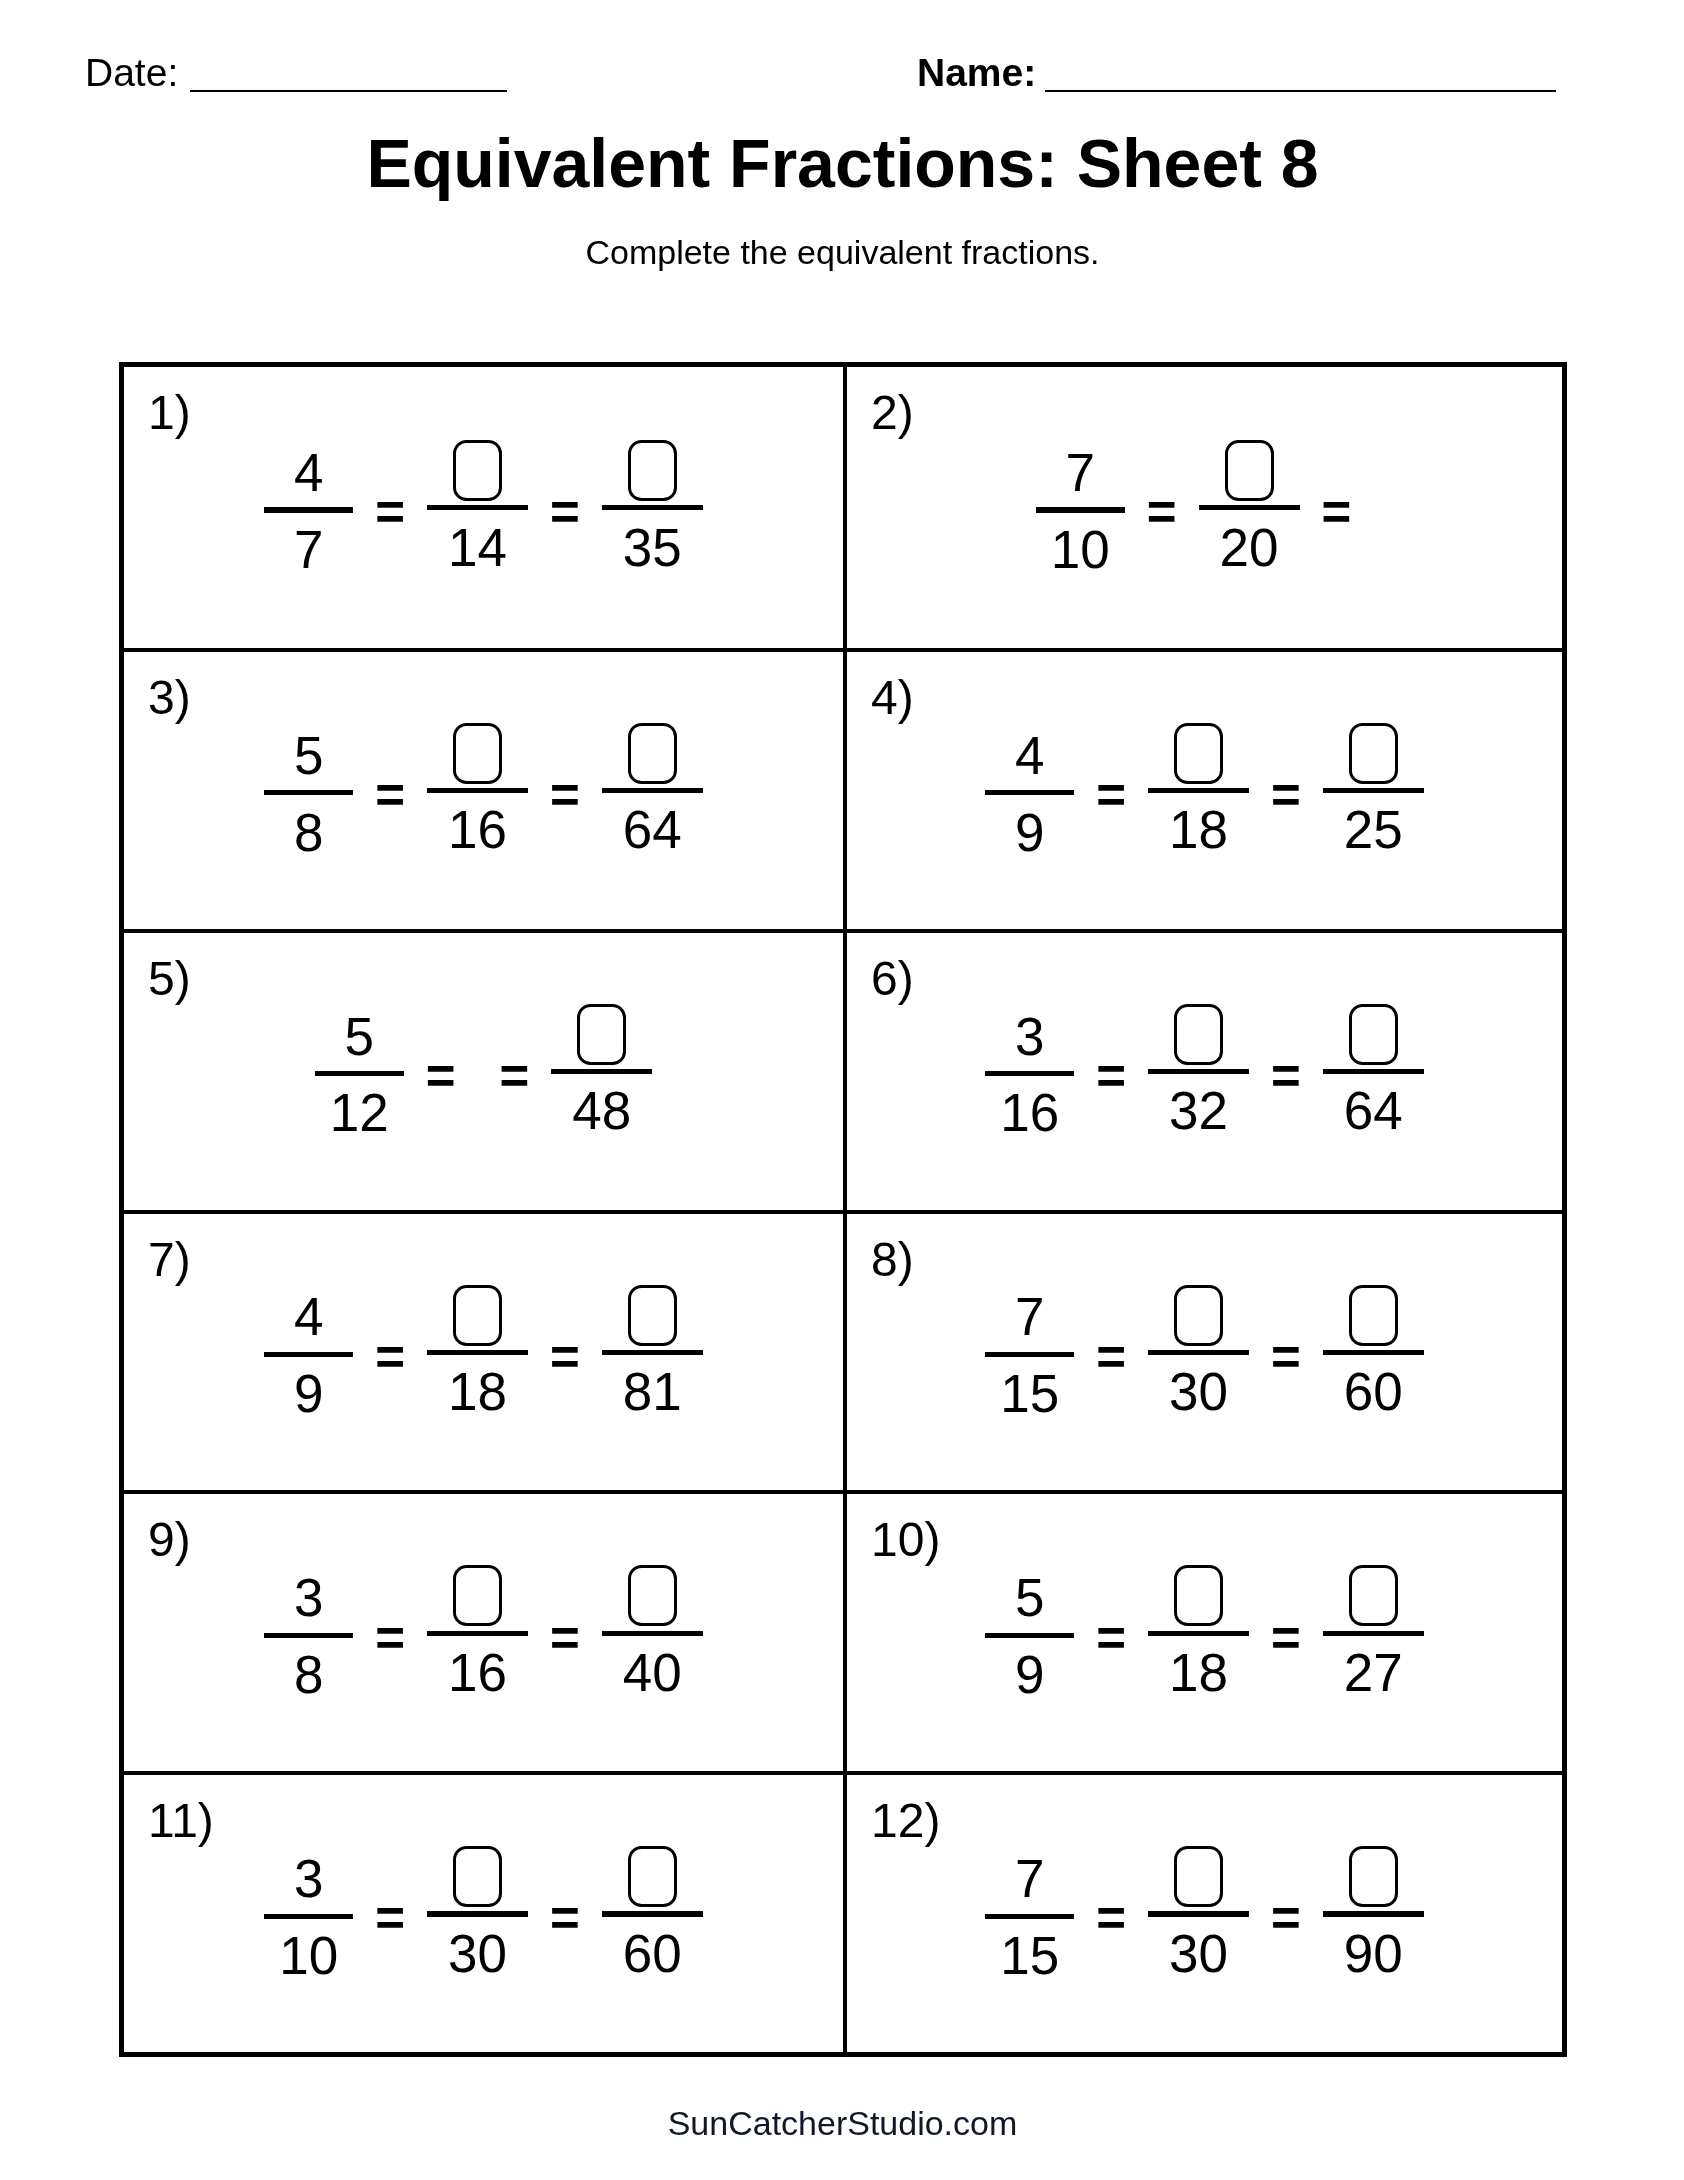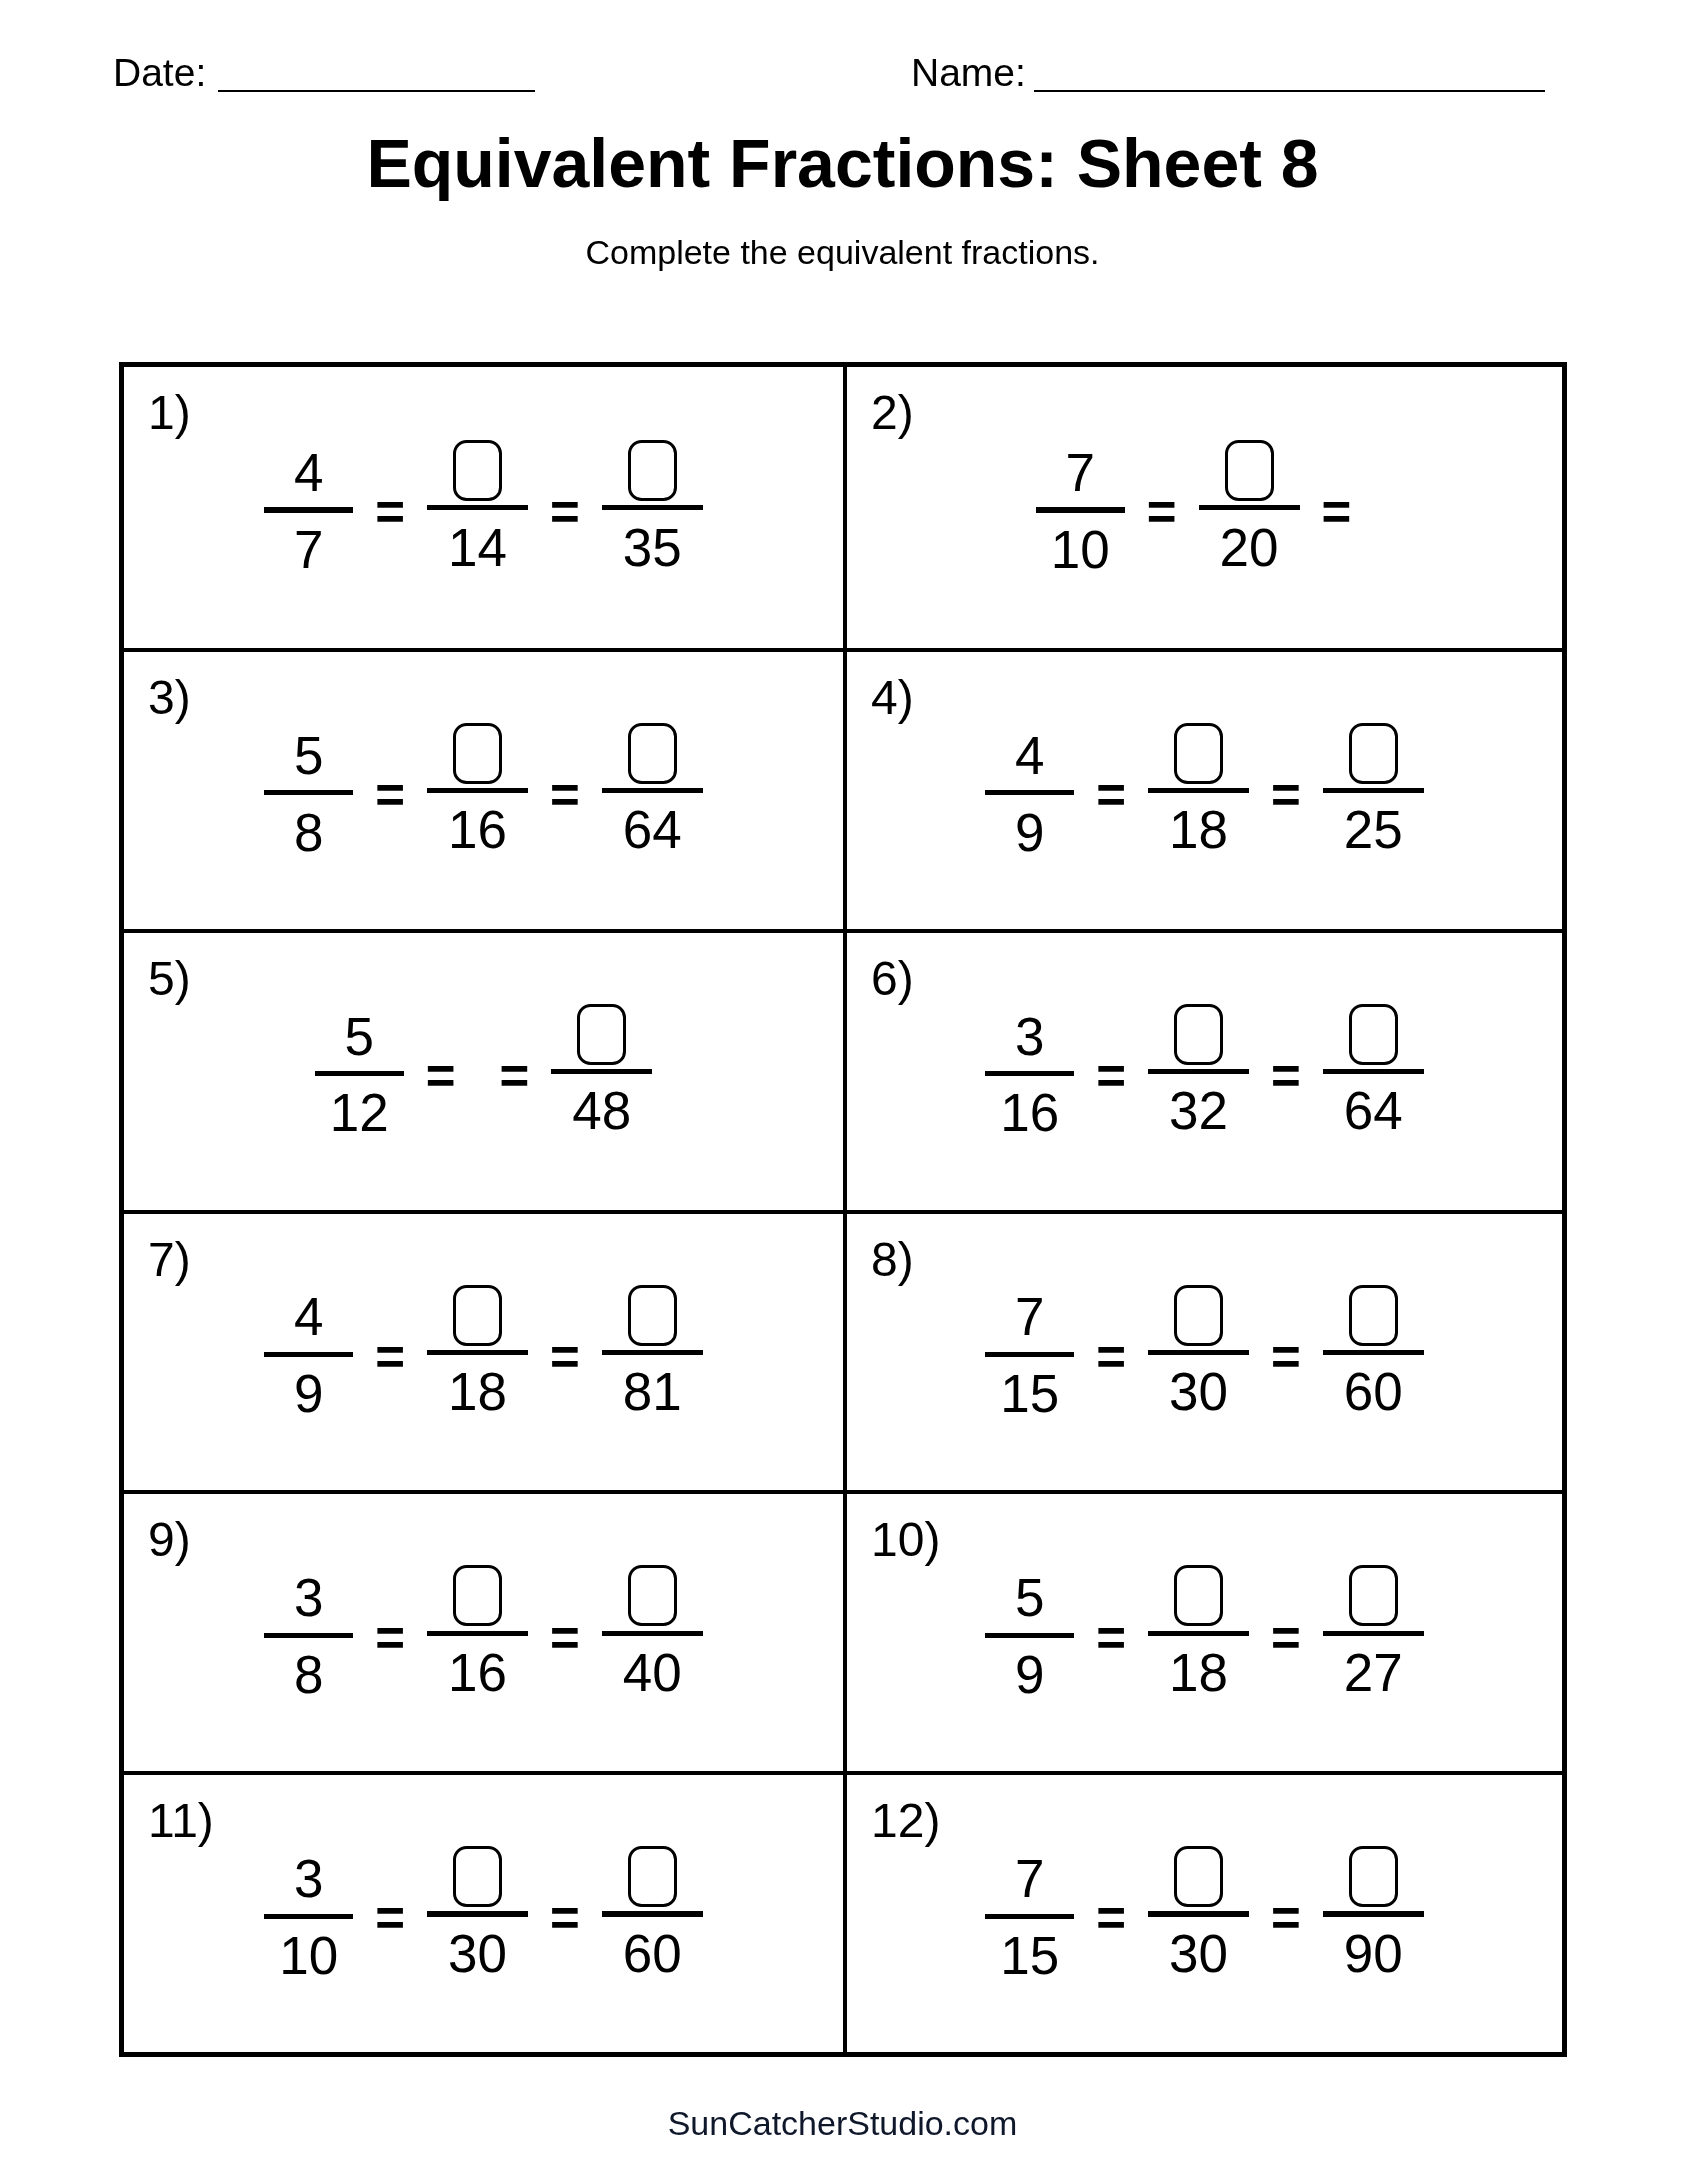--- a/index.html
+++ b/index.html
@@ -7,23 +7,23 @@
     position: relative;
     width: 1685px;
     height: 2181px;
     background: #ffffff;
     color: #000000;
     font-family: "Liberation Sans", "DejaVu Sans", sans-serif;
     overflow: hidden;
   }
 
   
-  .header-field { position: absolute; display: flex; align-items: flex-end; margin-left: 28px; }
+  .header-field { position: absolute; display: flex; align-items: flex-end; }
   .date-field { left: 85px; top: 53px; }
-  .name-field { left: 883px; top: 53px; }
+  .name-field { left: 917px; top: 53px; font-weight: bold; }
   .field-label { font-size: 39px; line-height: 1.0; }
   .write-line { border-bottom: 2.6px solid #000; height: 36px; }
   .date-line { width: 317px; margin-left: 12px; }
   .name-line { width: 511px; margin-left: 8.5px; }
 
   .title {
     position: absolute; top: 129px; left: 0; width: 100%;
     text-align: center; font-size: 68px; font-weight: bold; line-height: 1.0;
   }
   .subtitle {

